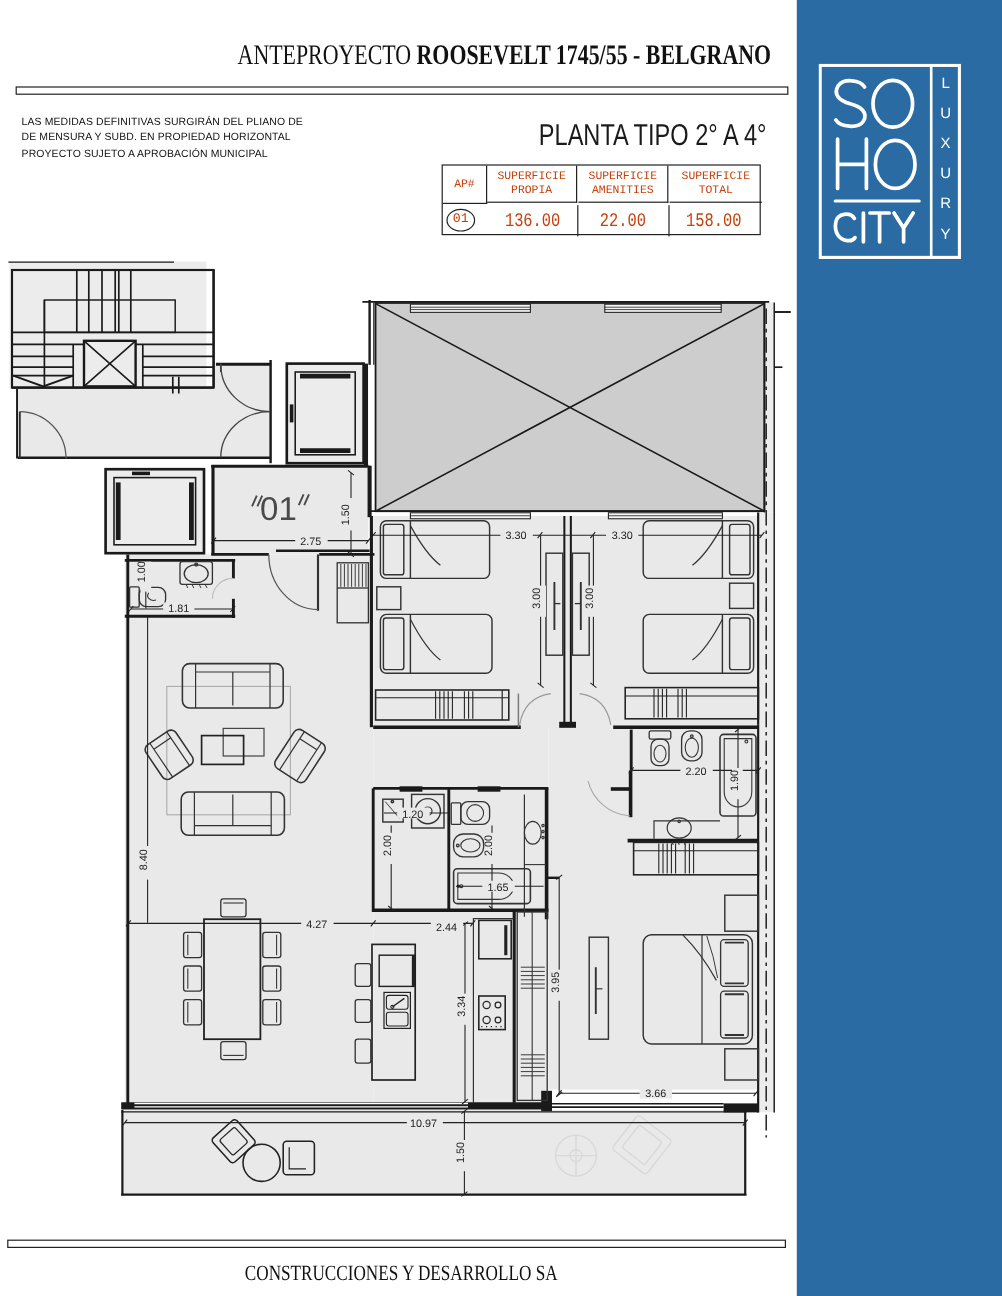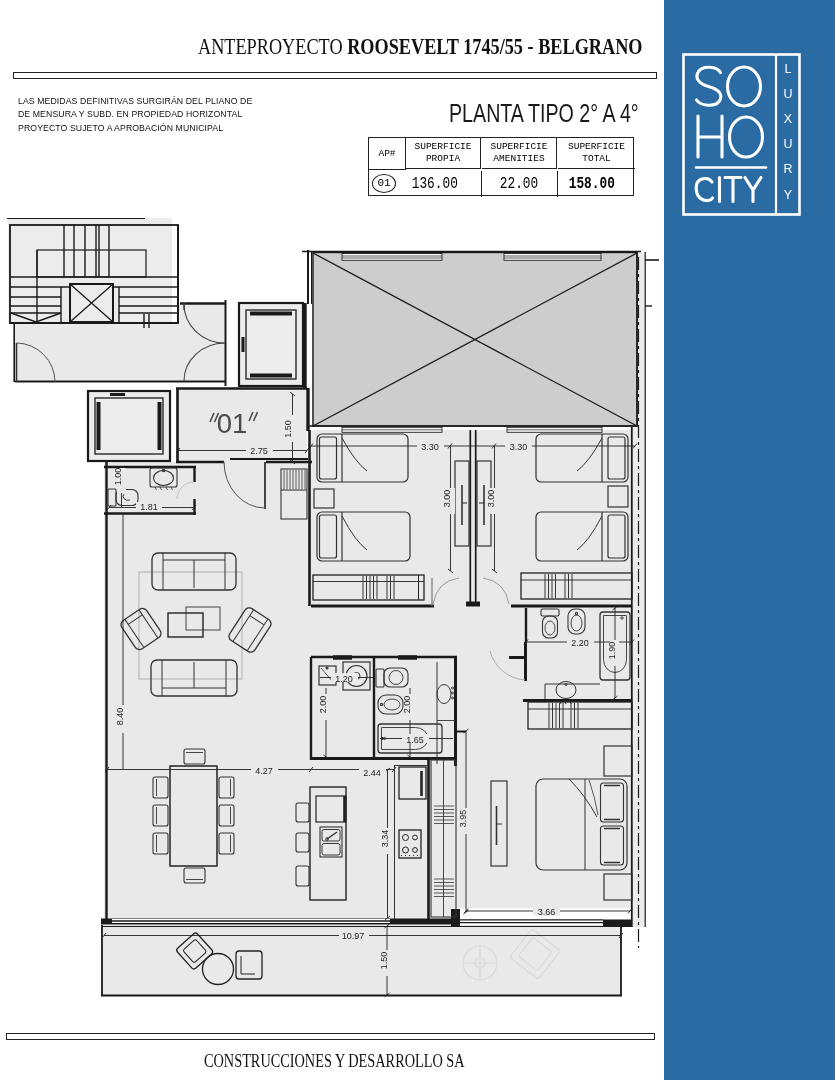--- a/index.html
+++ b/index.html
@@ -42,29 +42,29 @@
 <div class="abs" style="left:13px;top:72px;width:642px;height:4.5px;border:1.2px solid #222;background:#fff;"></div>
 
 <div class="abs" style="left:18px;font-size:8.7px;line-height:13.4px;top:95px;color:#111;letter-spacing:0.1px;">
 LAS MEDIDAS DEFINITIVAS SURGIRÁN DEL PLIANO DE<br>
 DE MENSURA Y SUBD. EN PROPIEDAD HORIZONTAL<br>
 PROYECTO SUJETO A APROBACIÓN MUNICIPAL
 </div>
 
 <div class="abs" style="left:449px;top:101px;font-size:25.2px;line-height:24px;color:#1a1a1a;white-space:nowrap;transform:scaleX(0.78);transform-origin:0 0;">PLANTA TIPO 2° A 4°</div>
 
-<div class="abs" style="left:368px;top:137px;width:264px;height:57px;border:1.6px solid #222;font-family:'Liberation Mono',monospace;color:#000000;">
+<div class="abs" style="left:368px;top:137px;width:264px;height:57px;border:1.6px solid #222;font-family:'Liberation Mono',monospace;color:#c2410c;">
   <div class="abs" style="left:0;top:0;width:36px;height:31px;border-right:1.4px solid #222;border-bottom:1.4px solid #222;text-align:center;font-size:9.5px;line-height:31px;">AP#</div>
   <div class="abs" style="left:37px;top:0;width:75px;height:31px;border-right:1.4px solid #222;border-bottom:1.4px solid #222;text-align:center;font-size:9.5px;line-height:12px;padding-top:3px;box-sizing:border-box;">SUPERFICIE<br>PROPIA</div>
   <div class="abs" style="left:113px;top:0;width:75px;height:31px;border-right:1.4px solid #222;border-bottom:1.4px solid #222;text-align:center;font-size:9.5px;line-height:12px;padding-top:3px;box-sizing:border-box;">SUPERFICIE<br>AMENITIES</div>
   <div class="abs" style="left:189px;top:0;width:77px;height:31px;border-bottom:1.4px solid #222;text-align:center;font-size:9.5px;line-height:12px;padding-top:3px;box-sizing:border-box;">SUPERFICIE<br>TOTAL</div>
   <div class="abs" style="left:3px;top:36px;width:22px;height:17px;border:1.3px solid #222;border-radius:50%;text-align:center;font-size:11px;line-height:17px;">01</div>
-  <div class="abs" style="left:37px;top:33px;width:75px;height:26px;border-right:1.4px solid #222;"><span style="display:inline-block;font-size:16px;line-height:26px;transform:scaleX(0.8);">136.00</span></div>
+  <div class="abs" style="left:37px;top:33px;width:75px;height:26px;border-right:1.4px solid #222;text-align:center;"><span style="display:inline-block;font-size:16px;line-height:26px;transform:scaleX(0.8);">136.00</span></div>
   <div class="abs" style="left:113px;top:33px;width:75px;height:26px;border-right:1.4px solid #222;text-align:center;font-family:Liberation Mono, monospace;"><span style="display:inline-block;font-size:16px;line-height:26px;transform:scaleX(0.8);">22.00</span></div>
-  <div class="abs" style="left:194px;top:33px;width:75px;height:26px;text-align:left;font-weight:bold;"><span style="display:inline-block;font-size:16px;line-height:26px;transform:scaleX(0.8);">158.00</span></div>
+  <div class="abs" style="left:180px;top:33px;width:75px;height:26px;text-align:right;"><span style="display:inline-block;font-size:16px;line-height:26px;transform:scaleX(0.8);">158.00</span></div>
 </div>
 
 <svg id="plan" class="abs" style="left:0;top:0;" width="835" height="1080" viewBox="0 0 835 1080" fill="none">
 
 <g>
 
   <rect x="8" y="218" width="164" height="106" fill="#ececec"></rect>
 
   <path d="M15,324 H178 V303 H226 V382 H15 Z" fill="#e9e9e9"></path>
 

